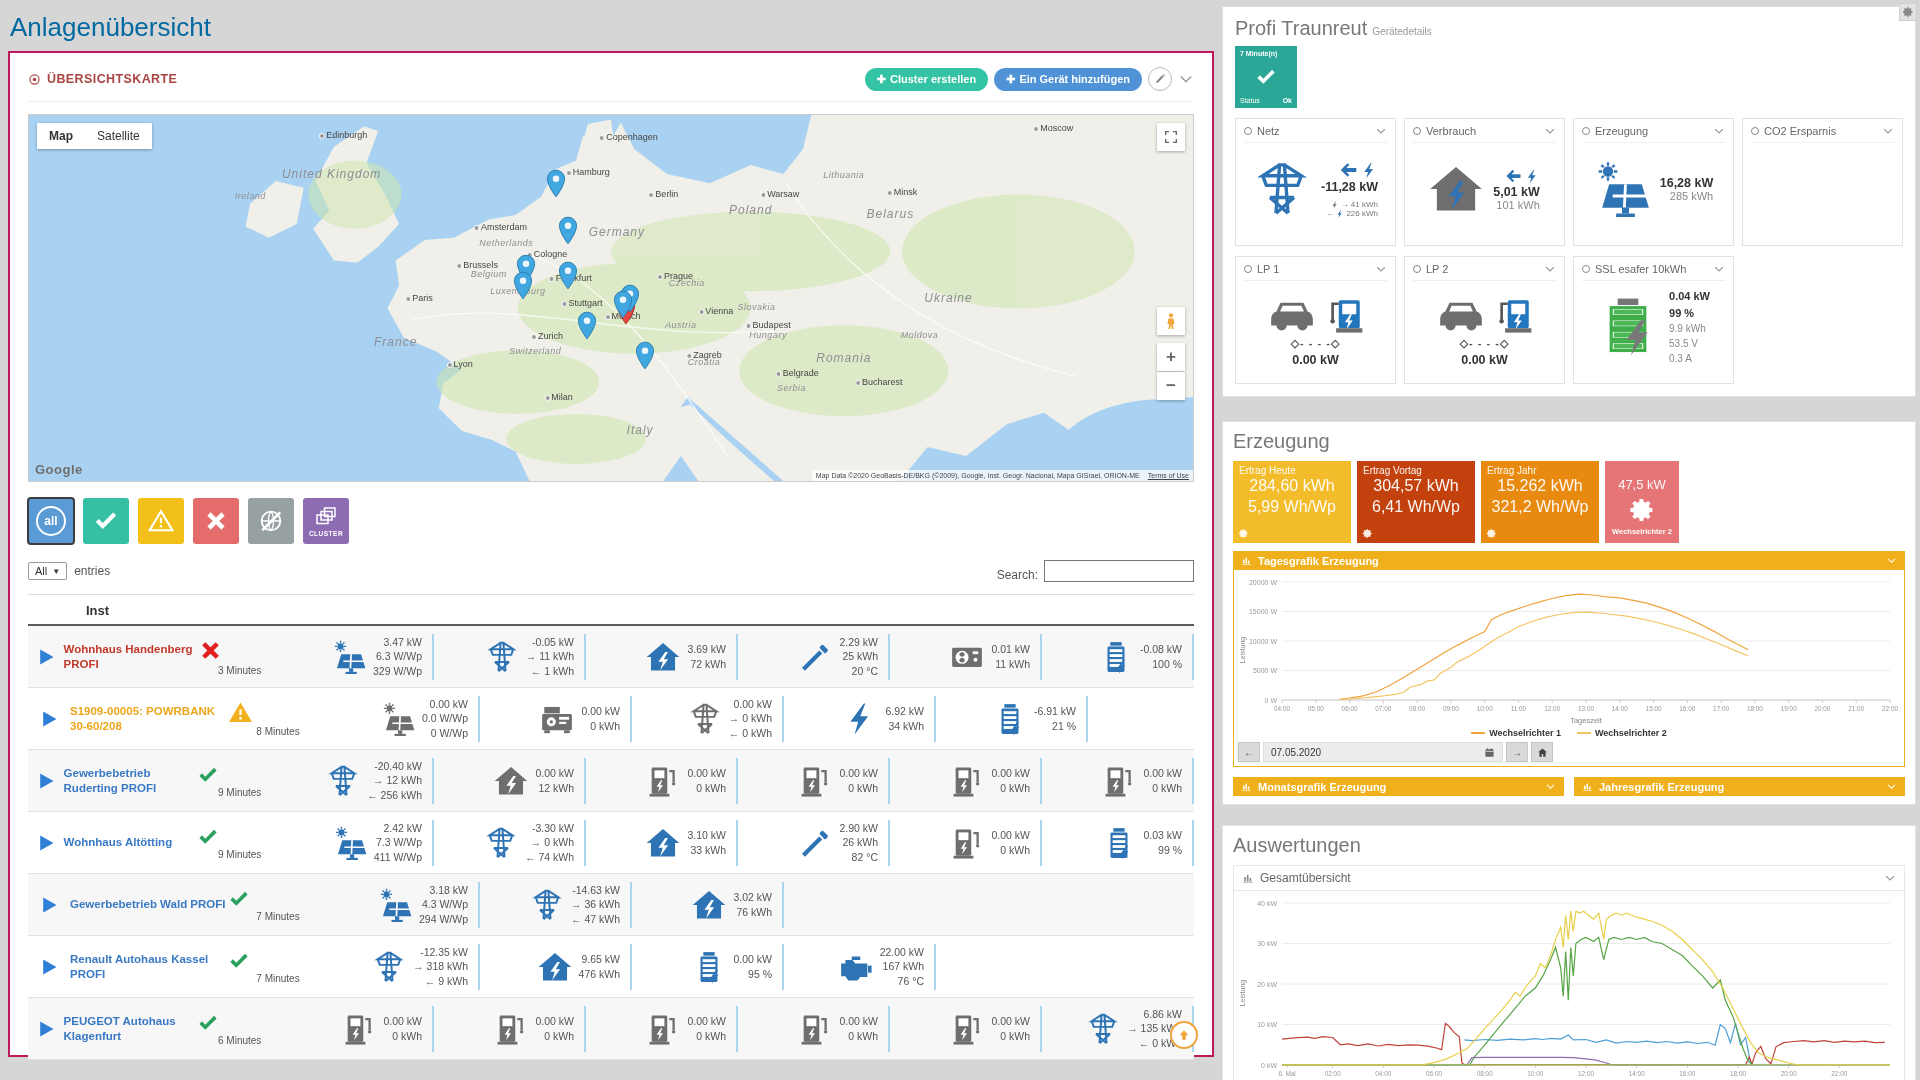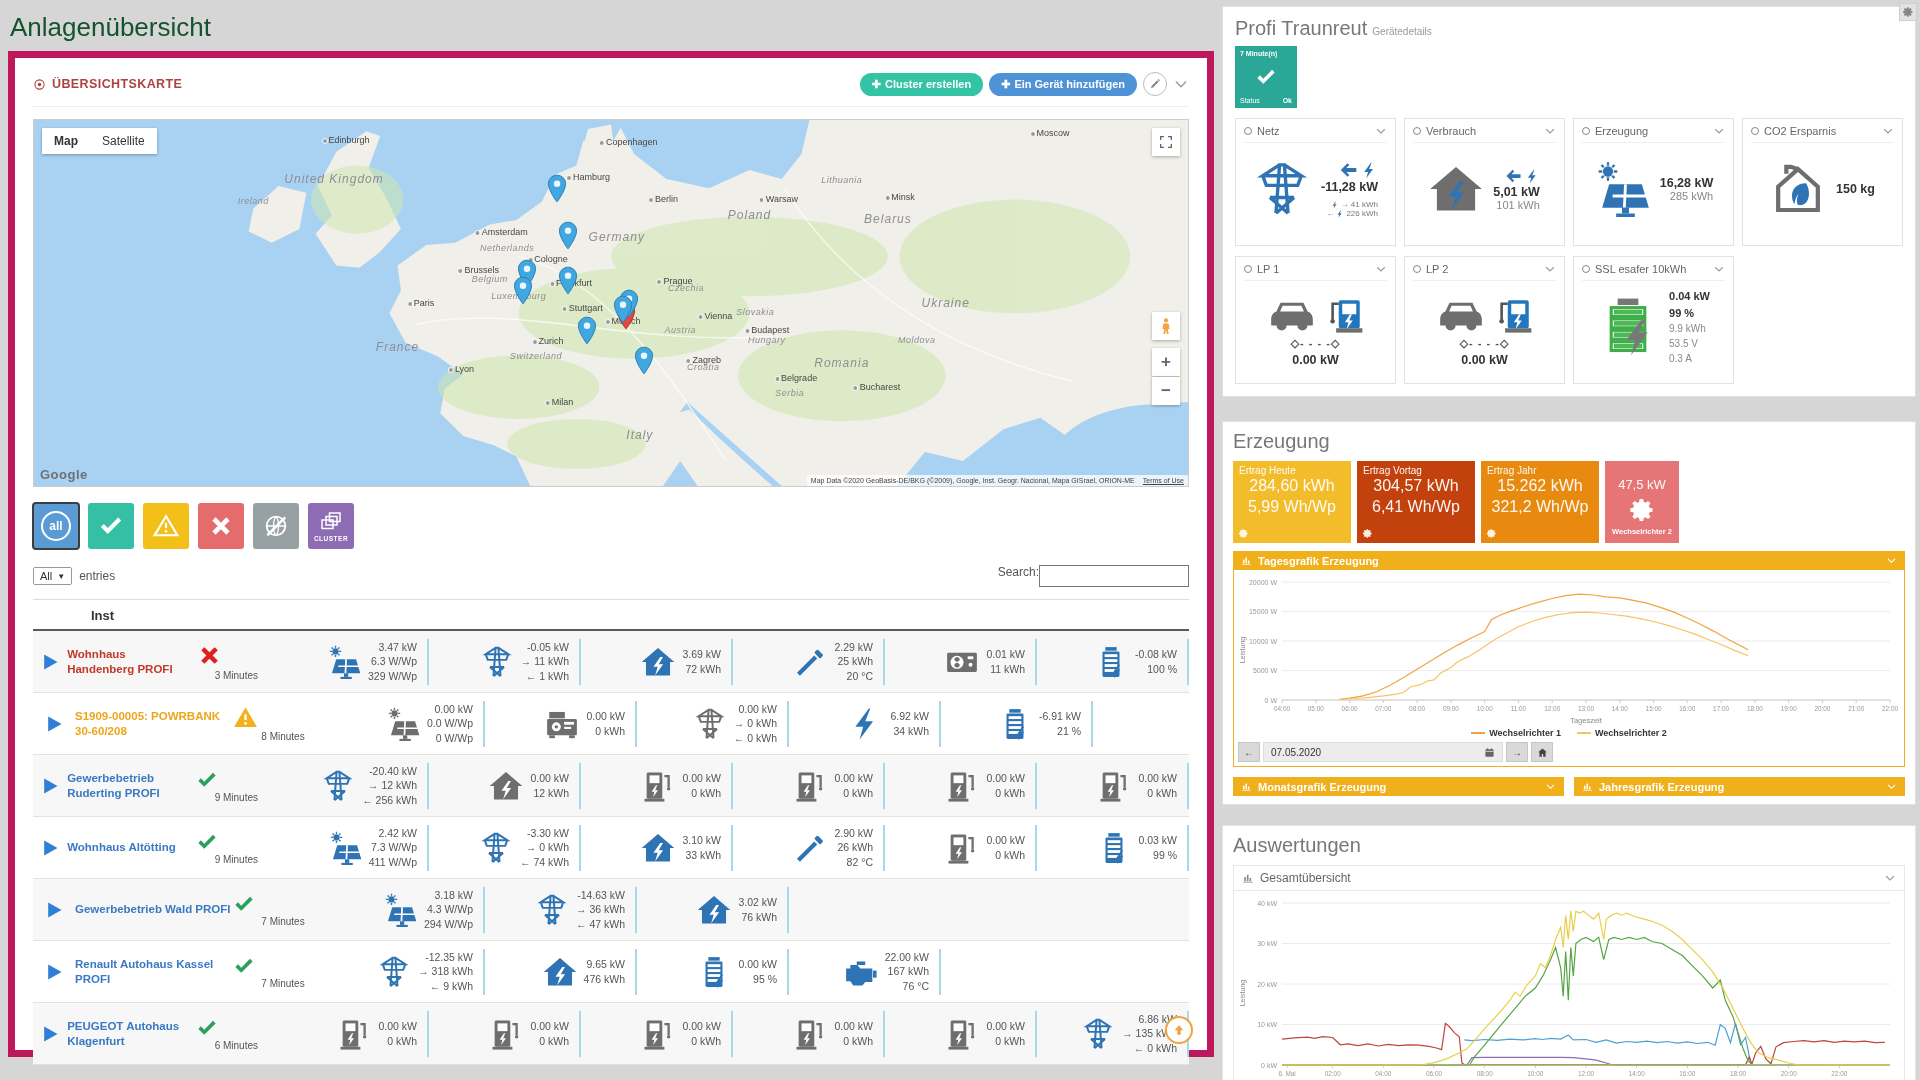--- a/index.html
+++ b/index.html
@@ -4,23 +4,23 @@
 <style>
   * { margin:0; padding:0; box-sizing:border-box; }
   html,body { width:1920px; height:1080px; overflow:hidden; background:#d6d6d6;
     font-family:"Liberation Sans", sans-serif; }
   svg { display:block; }
 
   
   .left-col { position:absolute; left:8px; top:0; width:1206px; }
   .right-col { position:absolute; left:1222px; top:6px; width:694px; }
 
-  h1.page-title { font-size:26px; font-weight:300; color:#14532d; margin:12px 0 8px 2px; }
-
-  .bigcard { background:#fff; border:7px solid #be185d; padding:14px 18px 10px; height:1006px; position:relative; }
+  h1.page-title { font-size:26px; font-weight:300; color:#0369a1; margin:12px 0 8px 2px; }
+
+  .bigcard { background:#fff; border:2px solid #be185d; padding:14px 18px 10px; height:1006px; position:relative; }
 
   .cardhead { display:flex; align-items:center; border-bottom:1px solid #eee; padding-bottom:10px; }
   .cardtitle { display:flex; align-items:center; gap:6px; color:#a94442; font-weight:700; font-size:12.5px; letter-spacing:.4px; }
   .headbtns { margin-left:auto; display:flex; align-items:center; gap:6px; }
   .pill { border:none; border-radius:12px; color:#fff; font-size:11px; font-weight:700; height:23px; padding:0 12px; display:flex; align-items:center; gap:4px; cursor:pointer; font-family:inherit; }
   .pill.teal { background:#35c3a6; }
   .pill.blue { background:#4f93d6; }
   .roundbtn { width:24px; height:24px; border-radius:50%; border:1px solid #bbb; background:#fff; display:flex; align-items:center; justify-content:center; color:#888; cursor:pointer; }
   .chev { color:#999; }
 
@@ -51,21 +51,21 @@
   .fbtn.ok { background:#35bfa4; }
   .fbtn.warn { background:#f2c019; }
   .fbtn.err { background:#e46c6c; }
   .fbtn.off { background:#97a0a3; }
   .fbtn.clu { background:#8d6cb4; }
   .allring { width:30px; height:30px; border:2px solid #fff; border-radius:50%; display:flex; align-items:center; justify-content:center; font-size:12px; font-weight:700; color:#fff; }
   .clutxt { font-size:6.5px; font-weight:700; margin-top:1px; letter-spacing:.5px; }
 
   .entriesrow { display:flex; align-items:center; margin-top:16px; font-size:12px; color:#555; }
   .selbox { border:1px solid #999; border-radius:2px; padding:2px 6px; font-size:11px; color:#333; display:flex; gap:5px; align-items:center; background:#fff; cursor:pointer; }
-  .searchwrap { margin-left:auto; display:flex; align-items:flex-start; }
+  .searchwrap { margin-left:auto; display:flex; align-items:flex-end; gap:6px; }
   .searchwrap input { width:150px; height:22px; border:1px solid #777; padding:0 6px; font-size:11px; }
 
   
   .tbl { margin-top:12px; border-top:1px solid #ddd; }
   .thead { padding:8px 0 6px 58px; font-size:13px; font-weight:700; color:#333; border-bottom:2px solid #5a5a5a; }
   .trow { display:flex; align-items:center; height:62px; border-bottom:1px solid #e2e2e2; }
   .trow:nth-child(odd) { background:#f7f7f7; }
   .tplay { width:42px; display:flex; justify-content:center; color:#2f7fd6; cursor:pointer; }
   .tname { width:158px; font-size:11.5px; font-weight:700; line-height:1.3; cursor:pointer; }
   .tname.red { color:#c0392b; } .tname.yellow { color:#eda61c; } .tname.blue { color:#3a79c3; }
@@ -1045,30 +1045,20 @@
         </div>
         <div class="kcard">
           <div class="khead">
             <span class="ring"></span>
             <span>CO2 Ersparnis</span>
             <span class="chev">
               <svg width="12" height="12" viewBox="0 0 24 24">
                 <path d="M5 9l7 7 7-7" fill="none" stroke="#999" stroke-width="2.2" stroke-linecap="round"></path>
               </svg>
             </span>
-          </div>
-          <div class="kbody">
-            <span>
-              <svg width="56" height="56" viewBox="0 0 24 24">
-                <path d="M3.5 21V11L12 3.5 20.5 11v10h-17z" fill="none" stroke="#6e6e6e" stroke-width="1.8"></path>
-                <path d="M12 3.5l-3-1h-2v3" fill="none" stroke="#6e6e6e" stroke-width="1.8"></path>
-                <path fill="#2e74b5" d="M15.5 9.5c-4.5 0-6.5 3-6 6.5.2 1.5 1 2.5 1 2.5s.3-2.8 1.7-4.5c-1 2.3-.9 4.9.3 4.9 4 .3 5.5-5 3-9.4z"></path>
-              </svg>
-            </span>
-            <div class="kmain">150 kg</div>
           </div>
         </div>
       </div>
     <div class="cardgrid" id="kpi-row2" style="grid-template-columns:repeat(4,1fr);">
         <div class="kcard">
           <div class="khead">
             <span class="ring"></span>
             <span>LP 1</span>
             <span class="chev">
               <svg width="12" height="12" viewBox="0 0 24 24">

